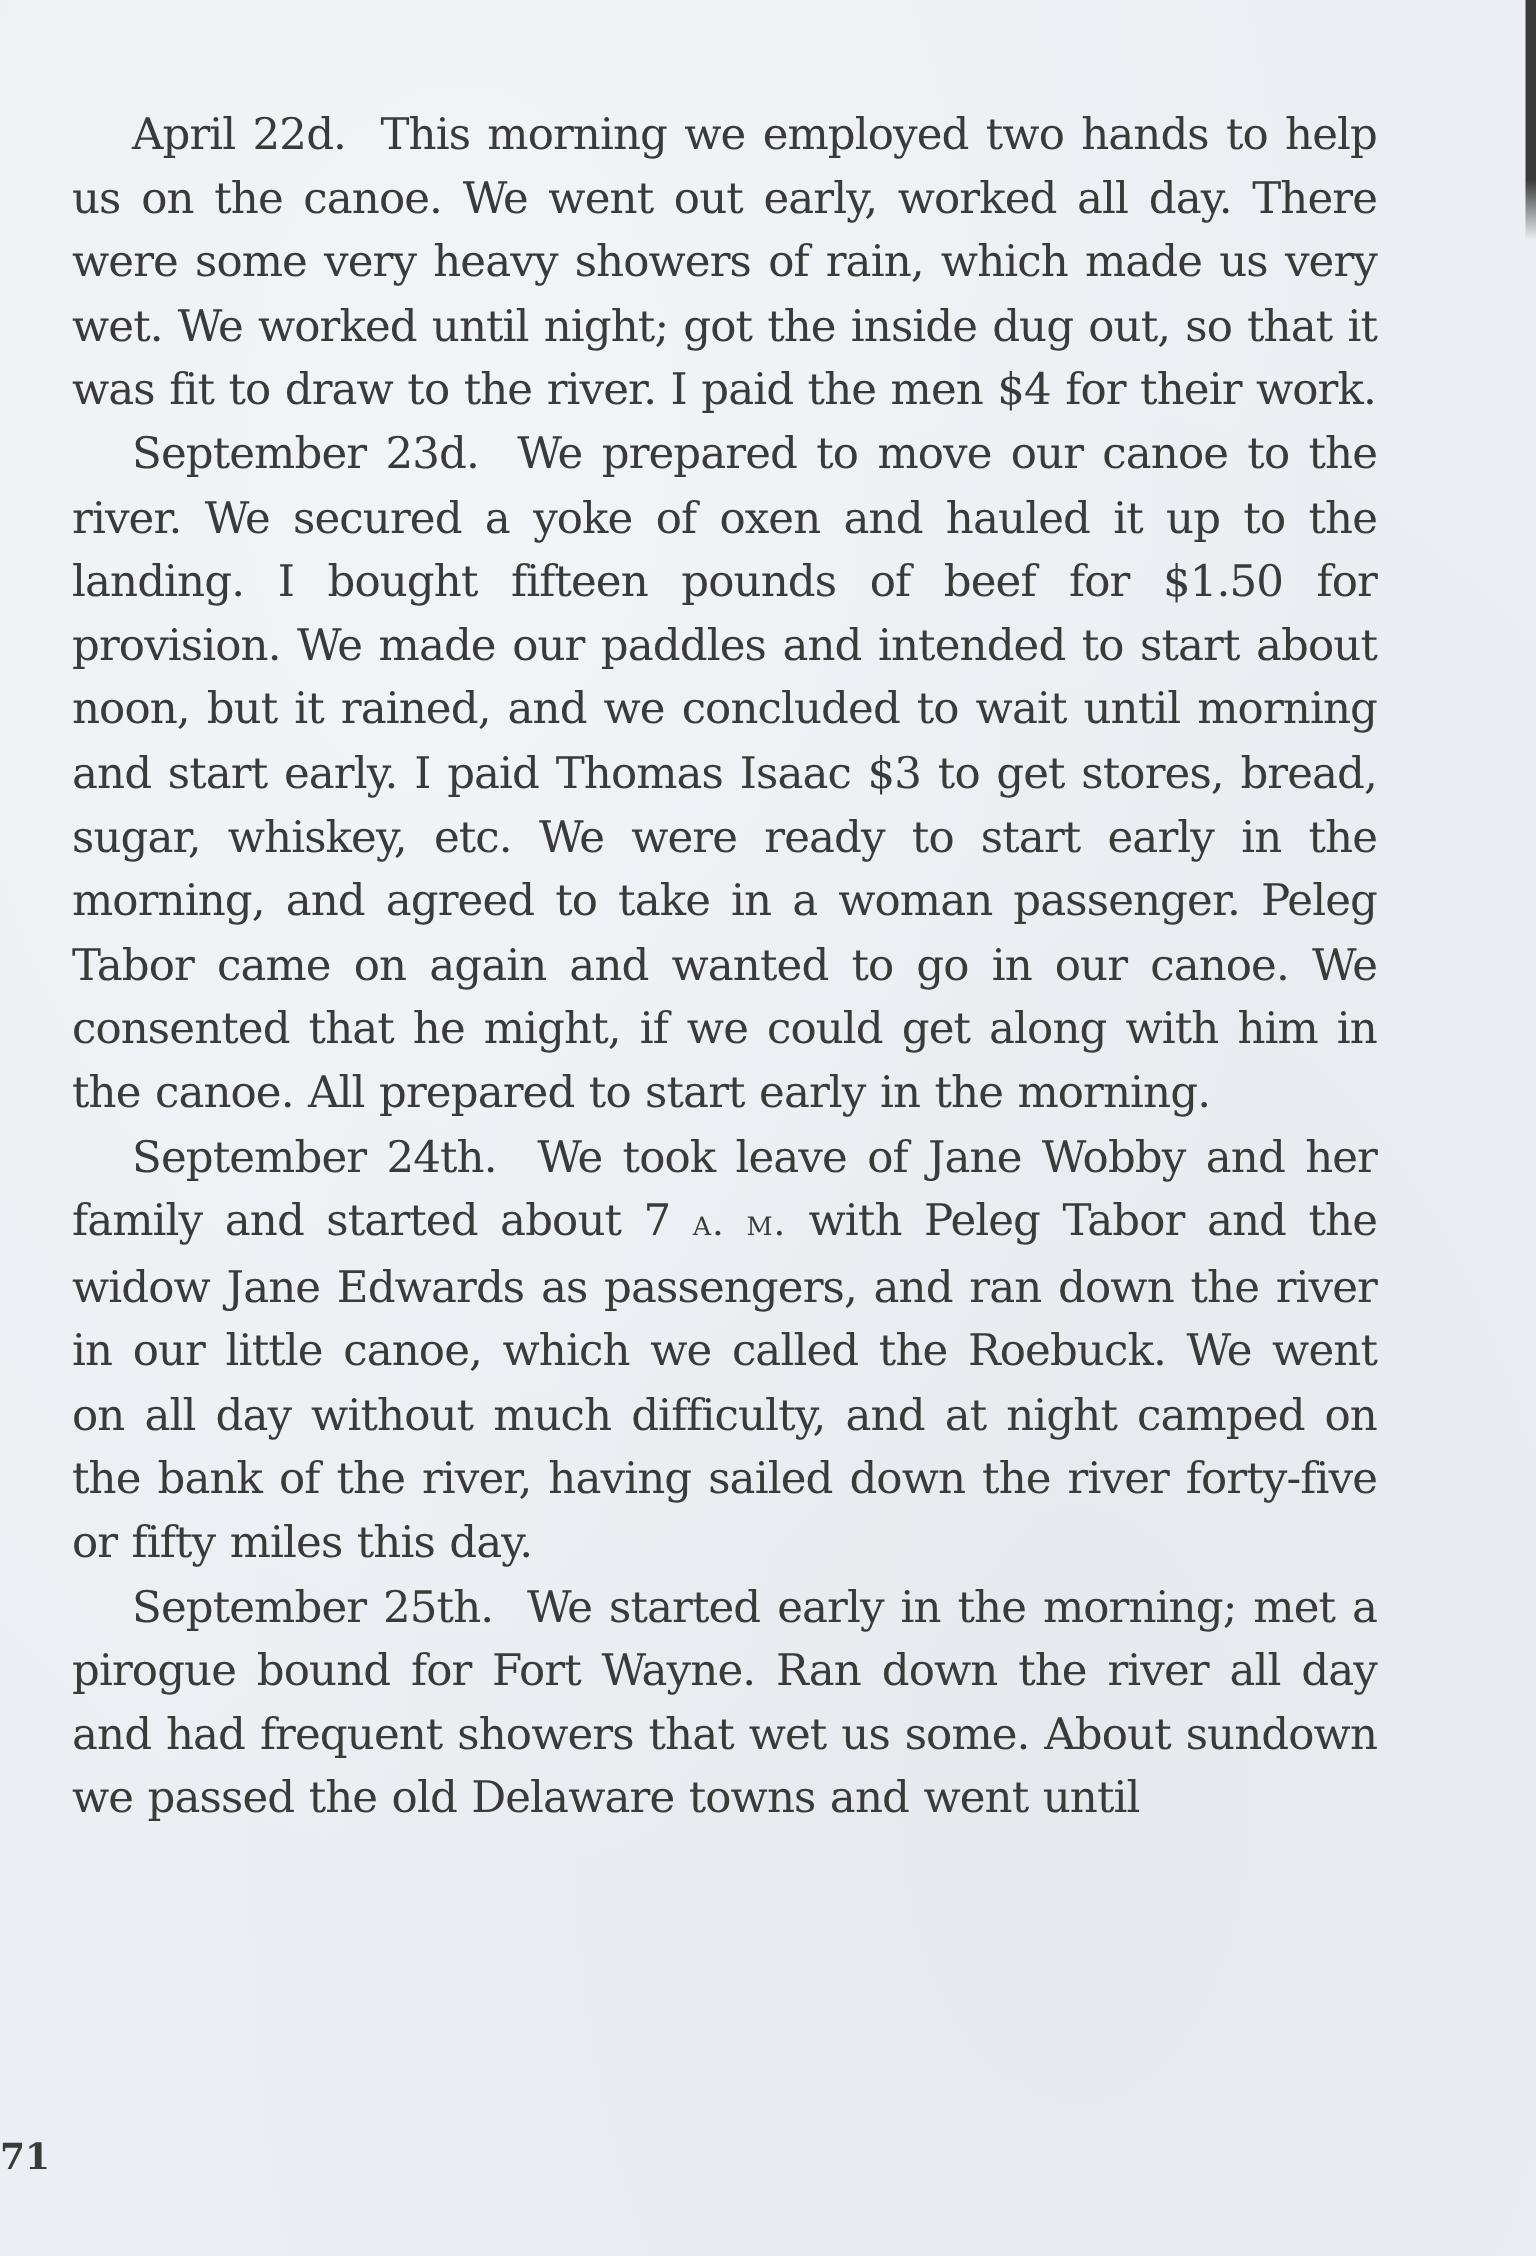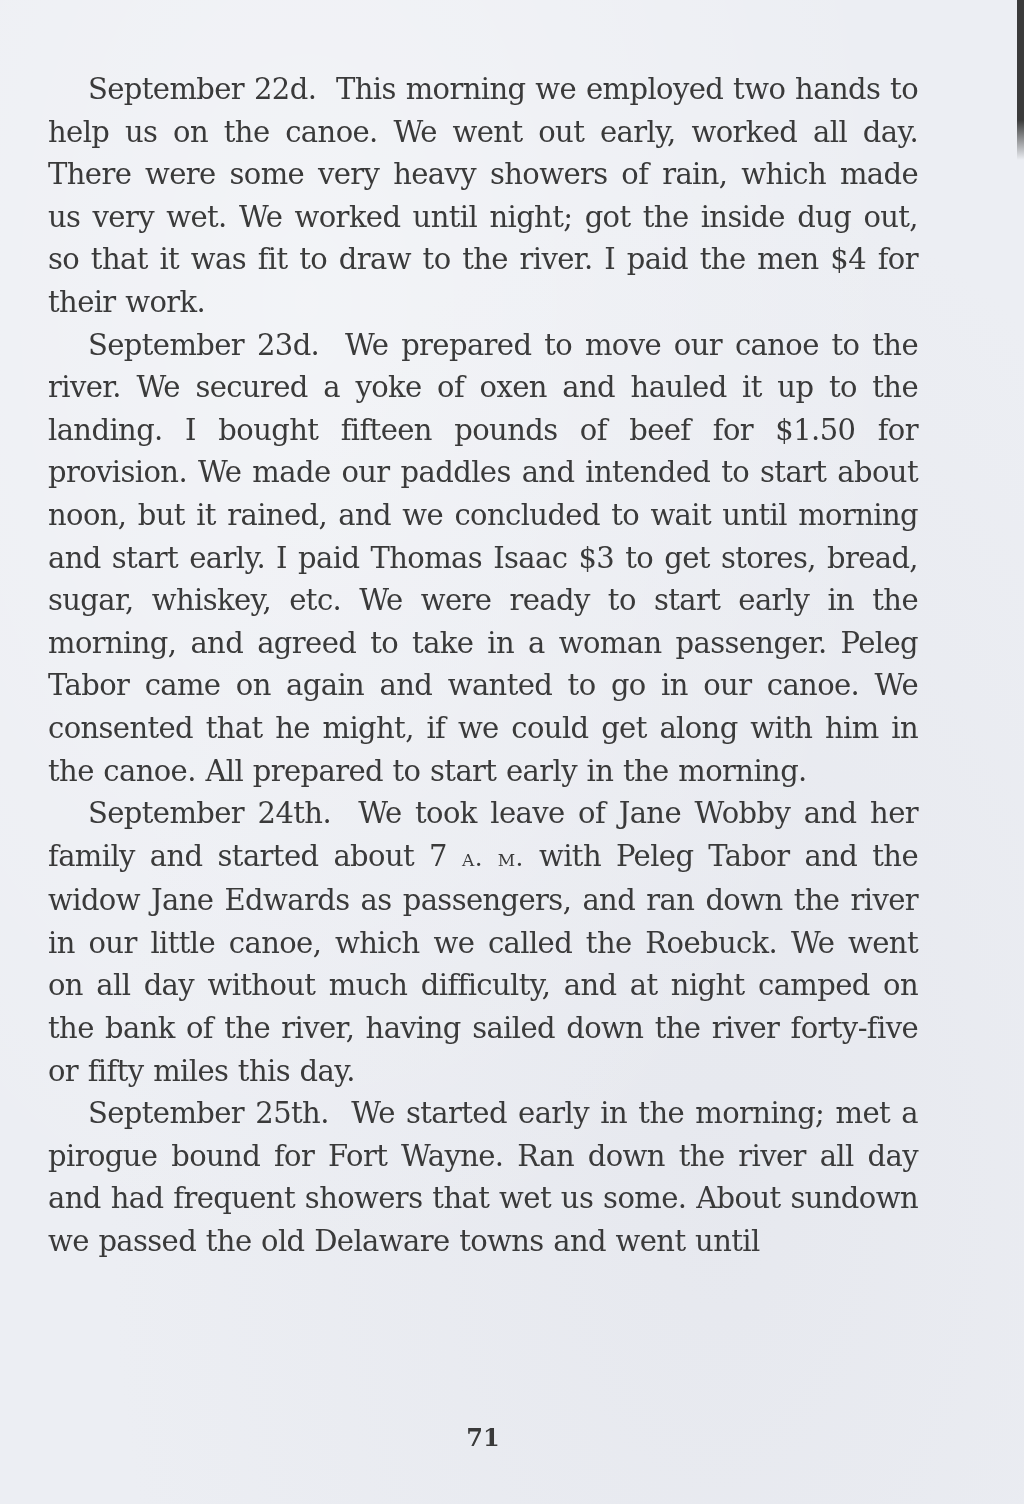--- a/index.html
+++ b/index.html
@@ -48,35 +48,35 @@
     .sc {
       font-variant: small-caps;
       font-size: 0.85em;
       letter-spacing: 0.5px;
     }
     .page-number {
       position: absolute;
       left: 0;
       width: 966px;
       top: 1423px;
-      text-align: center;
+      text-align: left;
       font-family: "DejaVu Serif", "Liberation Serif", serif;
       font-size: 24px;
       font-weight: bold;
       color: #3a3a3a;
     }
   </style>
 </head>
 <body>
 
 <div class="page">
   <div class="edge-shadow"></div>
 
   <div class="text-block">
-    <p class="entry"><span>September 22d.</span>&nbsp; <span>This morning we employed two hands to help us on the canoe. We went out early, worked all day. There were some very heavy showers of rain, which made us very wet. We worked until night; got the inside dug out, so that it was fit to draw to the river. I paid the men $4 for their work.</span></p>
+    <p class="entry"><span>April 22d.</span>&nbsp; <span>This morning we employed two hands to help us on the canoe. We went out early, worked all day. There were some very heavy showers of rain, which made us very wet. We worked until night; got the inside dug out, so that it was fit to draw to the river. I paid the men $4 for their work.</span></p>
 
     <p class="entry"><span>September 23d.</span>&nbsp; <span>We prepared to move our canoe to the river. We secured a yoke of oxen and hauled it up to the landing. I bought fifteen pounds of beef for $1.50 for provision. We made our paddles and intended to start about noon, but it rained, and we concluded to wait until morning and start early. I paid Thomas Isaac $3 to get stores, bread, sugar, whiskey, etc. We were ready to start early in the morning, and agreed to take in a woman pas­senger. Peleg Tabor came on again and wanted to go in our canoe. We consented that he might, if we could get along with him in the canoe. All prepared to start early in the morning.</span></p>
 
     <p class="entry"><span>September 24th.</span>&nbsp; <span>We took leave of Jane Wobby and her family and started about 7</span> <span class="sc">a. m.</span> <span>with Peleg Tabor and the widow Jane Edwards as passengers, and ran down the river in our little canoe, which we called the Roebuck. We went on all day without much difficulty, and at night camped on the bank of the river, having sailed down the river forty-five or fifty miles this day.</span></p>
 
     <p class="entry"><span>September 25th.</span>&nbsp; <span>We started early in the morning; met a pirogue bound for Fort Wayne. Ran down the river all day and had frequent showers that wet us some. About sundown we passed the old Delaware towns and went until</span></p>
   </div>
 
   <div class="page-number">71</div>
 </div>

